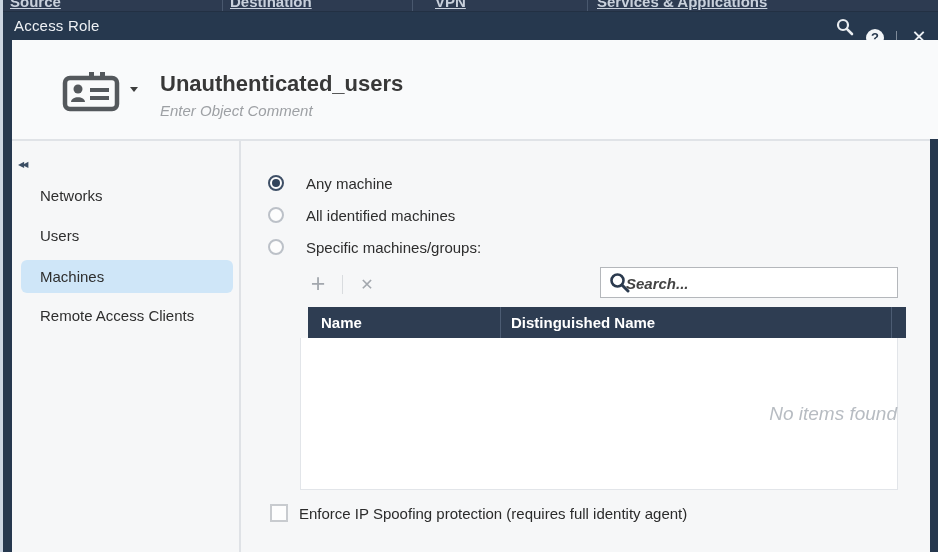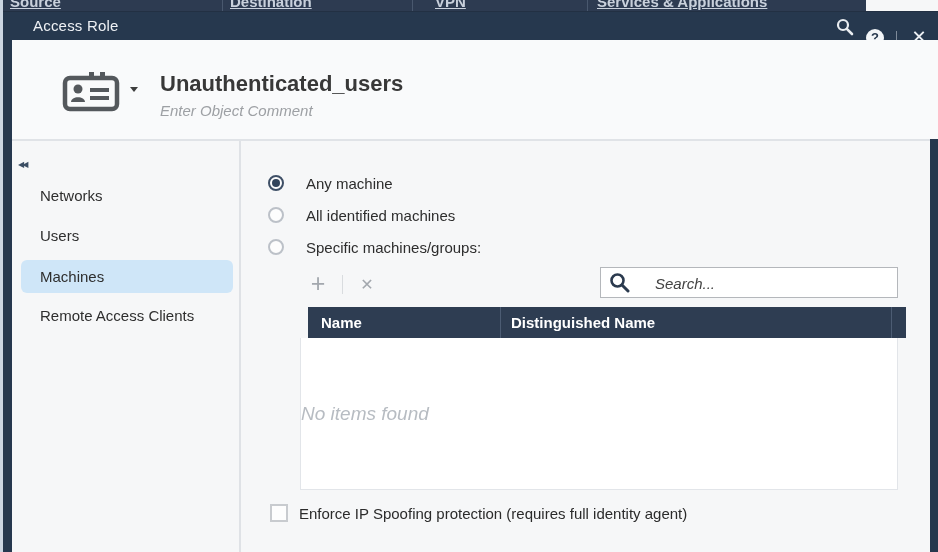--- a/index.html
+++ b/index.html
@@ -3,28 +3,28 @@
 <meta charset="utf-8">
 <style>
   html,body{margin:0;padding:0;background:#e9e9e9;}
   .screen{
     position:relative;width:938px;height:552px;overflow:hidden;
     font-family:"Liberation Sans",sans-serif;background:#f6f7f8;
   }
   .abs{position:absolute;}
 
   
-  .strip{left:0;top:0;width:866px;height:12px;background:#2d3b51;overflow:hidden;}
+  .strip{left:0;top:0;width:938px;height:12px;background:#2d3b51;overflow:hidden;}
   .strip-label{top:-7px;font-size:15px;font-weight:700;color:#c9d1dc;text-decoration:underline;white-space:nowrap;}
   .strip-sep{top:0;width:1px;height:12px;background:#49586e;}
   .strip-edge{left:0;top:11px;width:938px;height:1px;background:#223043;}
 
   
   .titlebar{left:0;top:12px;width:938px;height:28px;background:#26384e;}
-  .dlg-title{left:14px;top:0;height:28px;line-height:28px;font-size:15px;color:#eef1f5;letter-spacing:.2px;white-space:nowrap;margin-left:19px;}
+  .dlg-title{left:14px;top:0;height:28px;line-height:28px;font-size:15px;color:#eef1f5;letter-spacing:.2px;white-space:nowrap;}
   .tb-btn{top:0;height:28px;width:24px;cursor:pointer;}
   .tb-sep{left:896px;top:19px;width:1px;height:14px;background:#7e8a99;}
   .help-circle{left:866px;top:17px;width:18px;height:18px;border-radius:50%;background:#f2f5f8;
     color:#26384e;font-size:13px;font-weight:700;text-align:center;line-height:18px;}
   .close-x{left:906px;top:12px;width:26px;height:28px;line-height:27px;text-align:center;font-size:18px;color:#eef1f5;}
 
   
   .scroll-strip{left:0;top:0;width:3px;height:552px;background:#ccd6e2;}
   .border-left{left:3px;top:40px;width:9px;height:512px;background:#26384e;}
   .border-right{left:930px;top:40px;width:8px;height:512px;background:#26384e;}
@@ -55,30 +55,30 @@
   .radio-label{font-size:15px;color:#2d2d2d;white-space:nowrap;margin-left:8px;}
 
   
   .tool-add{left:294px;top:130px;width:24px;height:24px;line-height:24px;text-align:center;font-size:25px;font-weight:300;color:#a3a8ae;cursor:pointer;}
   .tool-sep{left:330px;top:134px;width:1px;height:19px;background:#d9dcdf;}
   .tool-del{left:343px;top:132px;width:24px;height:24px;line-height:24px;text-align:center;font-size:16px;color:#a3a8ae;cursor:pointer;}
 
   
   .search-box{left:588px;top:126px;width:296px;height:29px;background:#ffffff;border:1px solid #b4b7bb;}
   .search-glyph{left:8px;top:4px;width:21px;height:21px;}
-  .search-input{position:absolute;left:52px;top:1px;width:250px;height:26px;border:none;outline:none;background:transparent;
-    font-family:"Liberation Sans",sans-serif;font-size:15px;color:#0f766e;}
+  .search-input{position:absolute;left:23px;top:1px;width:250px;height:26px;border:none;outline:none;background:transparent;
+    font-family:"Liberation Sans",sans-serif;font-size:15px;color:#0f766e;font-weight:bold;}
   .search-input::placeholder{color:#434343;font-style:italic;opacity:1;}
 
   
   .tbl-header{left:288px;top:166px;width:598px;height:31px;background:#2e3d52;margin-left:8px;}
   .tbl-col{top:0;height:31px;line-height:31px;font-size:15px;font-weight:700;color:#ffffff;white-space:nowrap;}
   .tbl-colsep{top:0;width:1px;height:31px;background:#4c5c73;}
   .tbl-body{left:288px;top:197px;width:596px;height:151px;background:#ffffff;
-    border:1px solid #e2e5e9;border-top:none;display:flex;align-items:center;justify-content:flex-start;}
+    border:1px solid #e2e5e9;border-top:none;display:flex;align-items:center;justify-content:flex-end;}
   .empty-text{font-size:19px;font-style:italic;color:#b7bcc2;}
 
   
   .chk-row{left:258px;top:363px;height:18px;display:flex;align-items:center;cursor:pointer;}
   .chk-box{width:14px;height:14px;background:#fdfdfd;border:2px solid #c8cbcf;margin-right:11px;}
   .chk-label{font-size:15px;color:#2b2b2b;white-space:nowrap;}
 </style>
 </head>
 <body>
 

